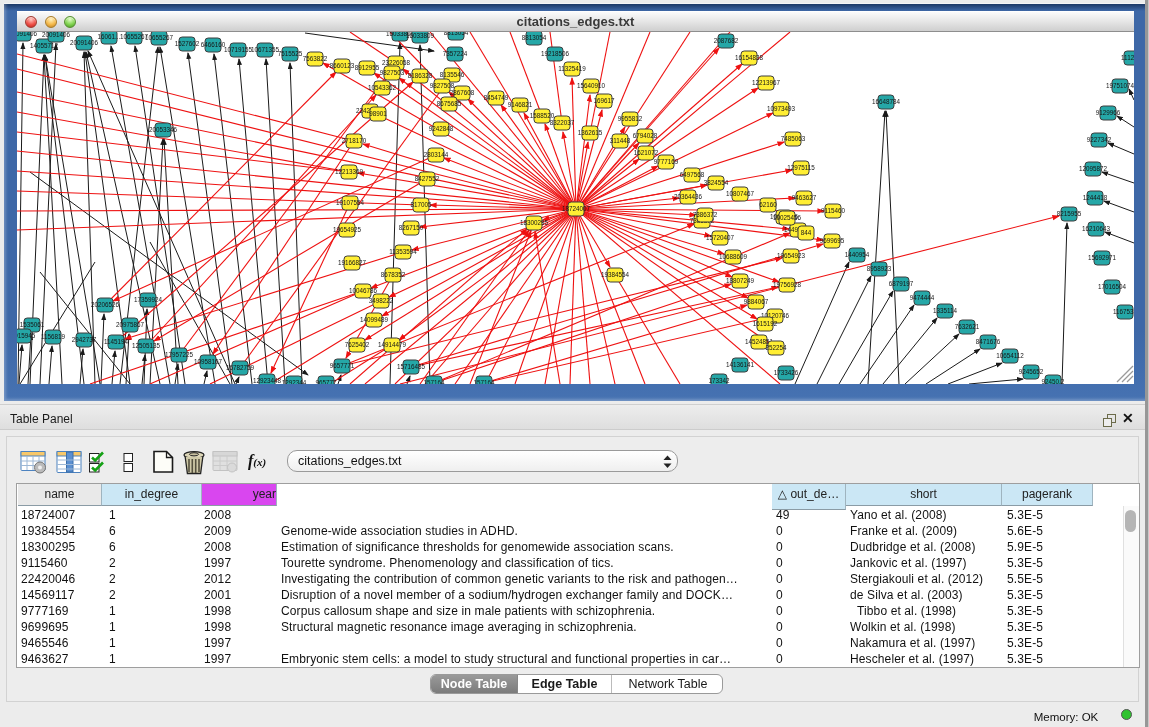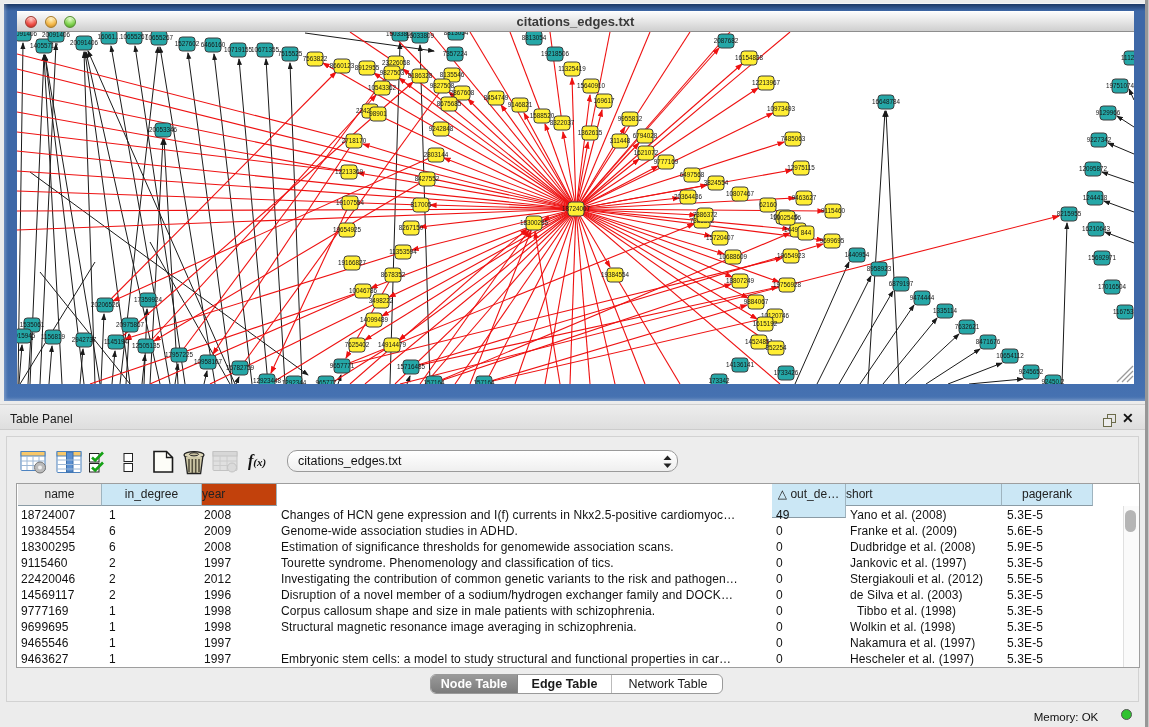--- a/index.html
+++ b/index.html
@@ -557,29 +557,28 @@
     <div class="abs" style="left:10px;top:3px;font-size:12.5px;color:#111">citations_edges.txt</div>
     <svg class="abs" style="left:374px;top:4px" width="11" height="14">
       <path d="M5.5 0.5 L9.5 5 L1.5 5 z" fill="#222"></path>
       <path d="M5.5 13 L9.5 8.5 L1.5 8.5 z" fill="#222"></path>
     </svg>
   </div>
 </div>
 <div class="abs" style="left:16px;top:483px;width:1124px;height:185px;background:#fff;border:1px solid #9e9e9e;overflow:hidden">
   <div style="position:absolute;left:1px;top:0;width:84px;height:22px;background:#e9e9e9;border-right:1px solid #9fb4bf;border-bottom:1px solid #8a9ba5;box-sizing:border-box;text-align:center;line-height:21px;font-size:12px;color:#222">name</div>
     <div style="position:absolute;left:85px;top:0;width:100px;height:22px;background:#cbe7f5;border-right:1px solid #9fb4bf;border-bottom:1px solid #8a9ba5;box-sizing:border-box;text-align:center;line-height:21px;font-size:12px;color:#222">in_degree</div>
-    <div style="position:absolute;left:185px;top:0;width:75px;height:22px;background:#c2410c;border-right:1px solid #9fb4bf;border-bottom:1px solid #8a9ba5;box-sizing:border-box;text-align:left;line-height:21px;font-size:12px;color:#222">year</div>
-    <div style="position:absolute;left:755px;top:0;width:74px;height:34px;background:#cbe7f5;border-right:1px solid #9fb4bf;border-bottom:1px solid #8a9ba5;box-sizing:border-box;text-align:center;line-height:21px;font-size:12px;color:#222">△ out_de…</div>
-    <div style="position:absolute;left:829px;top:0;width:156px;height:22px;background:#cbe7f5;border-right:1px solid #9fb4bf;border-bottom:1px solid #8a9ba5;box-sizing:border-box;line-height:21px;font-size:12px;color:#222">short</div>
+    <div style="position:absolute;left:185px;top:0;width:75px;height:22px;background:#d946ef;border-right:1px solid #9fb4bf;border-bottom:1px solid #8a9ba5;box-sizing:border-box;text-align:right;line-height:21px;font-size:12px;color:#222">year</div>
+    <div style="position:absolute;left:755px;top:0;width:74px;height:26px;background:#cbe7f5;border-right:1px solid #9fb4bf;border-bottom:1px solid #8a9ba5;box-sizing:border-box;text-align:center;line-height:21px;font-size:12px;color:#222">△ out_de…</div>
+    <div style="position:absolute;left:829px;top:0;width:156px;height:22px;background:#cbe7f5;border-right:1px solid #9fb4bf;border-bottom:1px solid #8a9ba5;box-sizing:border-box;text-align:center;line-height:21px;font-size:12px;color:#222">short</div>
     <div style="position:absolute;left:985px;top:0;width:91px;height:22px;background:#cbe7f5;border-right:1px solid #9fb4bf;border-bottom:1px solid #8a9ba5;box-sizing:border-box;text-align:center;line-height:21px;font-size:12px;color:#222">pagerank</div>
   <div style="position:absolute;left:0;top:24px;width:1123px;height:16px;font-size:12px;letter-spacing:0.12px;color:#111;white-space:nowrap">
       <span style="position:absolute;left:4px;top:0">18724007</span>
       <span style="position:absolute;left:92px;top:0">1</span>
       <span style="position:absolute;left:187px;top:0">2008</span>
-      <span style="position:absolute;left:264px;top:0">Changes of HCN gene expression and I(f) currents in Nkx2.5‑positive cardiomyoc…</span>
       <span style="position:absolute;left:759px;top:0">49</span>
       <span style="position:absolute;left:833px;top:0">Yano et al. (2008)</span>
       <span style="position:absolute;left:990px;top:0">5.3E‑5</span>
     </div>
     <div style="position:absolute;left:0;top:40px;width:1123px;height:16px;font-size:12px;letter-spacing:0.12px;color:#111;white-space:nowrap">
       <span style="position:absolute;left:4px;top:0">19384554</span>
       <span style="position:absolute;left:92px;top:0">6</span>
       <span style="position:absolute;left:187px;top:0">2009</span>
       <span style="position:absolute;left:264px;top:0">Genome‑wide association studies in ADHD.</span>
       <span style="position:absolute;left:759px;top:0">0</span>
@@ -609,21 +608,21 @@
       <span style="position:absolute;left:92px;top:0">2</span>
       <span style="position:absolute;left:187px;top:0">2012</span>
       <span style="position:absolute;left:264px;top:0">Investigating the contribution of common genetic variants to the risk and pathogen…</span>
       <span style="position:absolute;left:759px;top:0">0</span>
       <span style="position:absolute;left:833px;top:0">Stergiakouli et al. (2012)</span>
       <span style="position:absolute;left:990px;top:0">5.5E‑5</span>
     </div>
     <div style="position:absolute;left:0;top:104px;width:1123px;height:16px;font-size:12px;letter-spacing:0.12px;color:#111;white-space:nowrap">
       <span style="position:absolute;left:4px;top:0">14569117</span>
       <span style="position:absolute;left:92px;top:0">2</span>
-      <span style="position:absolute;left:187px;top:0">1996</span>
+      <span style="position:absolute;left:187px;top:0">2001</span>
       <span style="position:absolute;left:264px;top:0">Disruption of a novel member of a sodium/hydrogen exchanger family and DOCK…</span>
       <span style="position:absolute;left:759px;top:0">0</span>
       <span style="position:absolute;left:833px;top:0">de Silva et al. (2003)</span>
       <span style="position:absolute;left:990px;top:0">5.3E‑5</span>
     </div>
     <div style="position:absolute;left:0;top:120px;width:1123px;height:16px;font-size:12px;letter-spacing:0.12px;color:#111;white-space:nowrap">
       <span style="position:absolute;left:4px;top:0">9777169</span>
       <span style="position:absolute;left:92px;top:0">1</span>
       <span style="position:absolute;left:187px;top:0">1998</span>
       <span style="position:absolute;left:264px;top:0">Corpus callosum shape and size in male patients with schizophrenia.</span>

